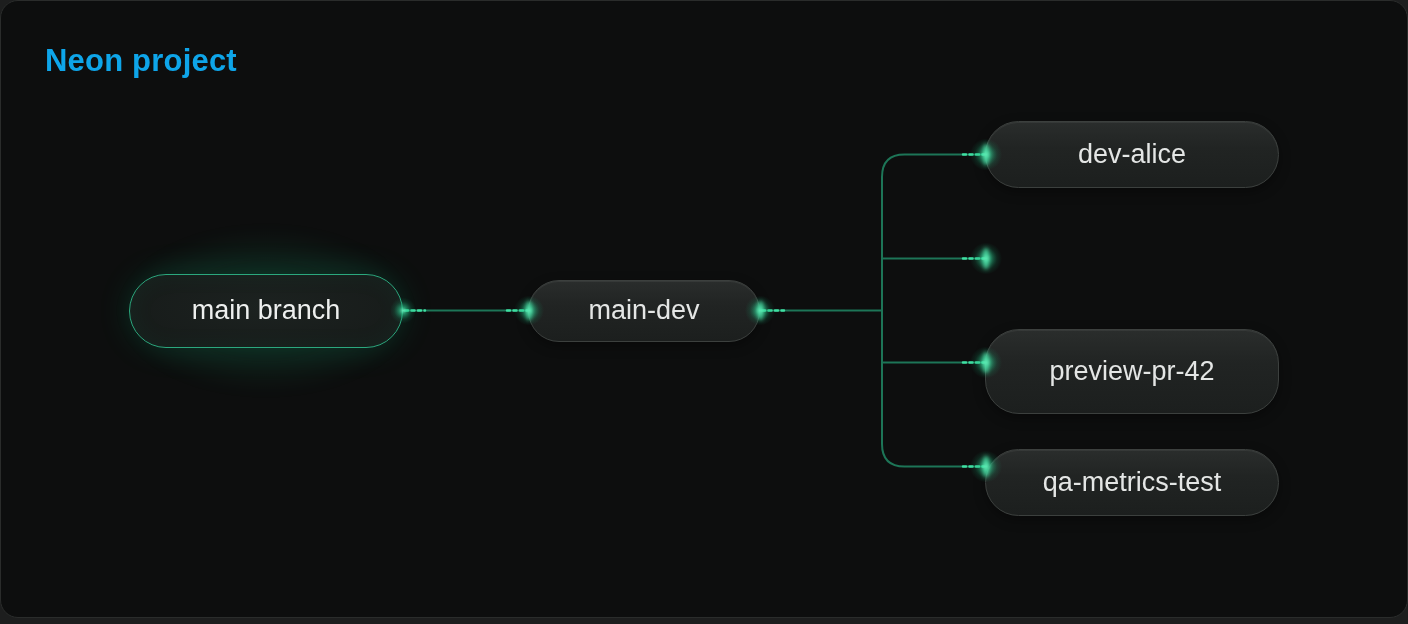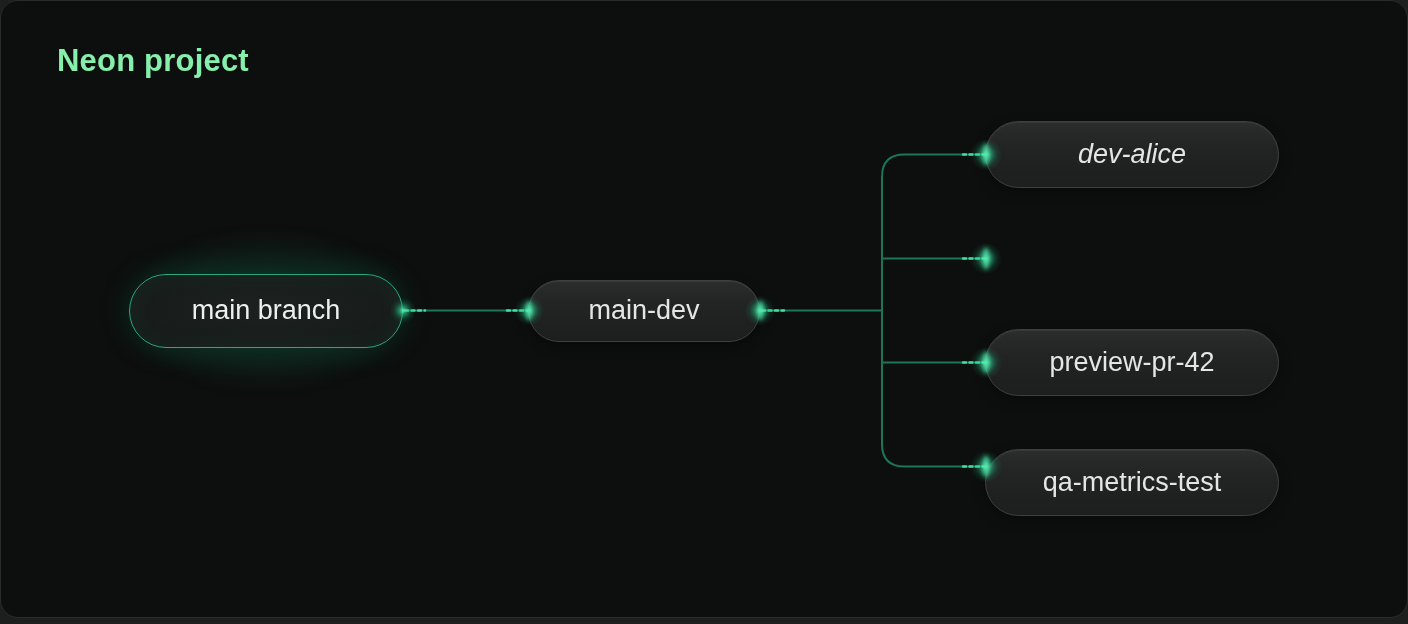--- a/index.html
+++ b/index.html
@@ -12,25 +12,25 @@
   .card {
     position: absolute;
     left: 0; top: 0;
     width: 1408px; height: 618px;
     background: #0d0e0e;
     border: 1px solid #2a2c2b;
     border-radius: 18px;
   }
   .card-title {
     position: absolute;
-    left: 56px; top: 42px;
+    left: 44px; top: 42px;
     font-size: 31px;
     font-weight: 600;
     letter-spacing: 0.2px;
-    color: #86efac;
+    color: #0ea5e9;
   }
   .diagram { position: absolute; inset: 0; }
 
   
   .root-glow {
     position: absolute;
     left: 75px; top: 202px;
     width: 380px; height: 215px;
     background: radial-gradient(closest-side,
       rgba(35, 196, 134, 0.17) 0%,
@@ -57,23 +57,23 @@
   }
   .node.root {
     border: 1px solid #2ba87e;
     background: radial-gradient(120% 150% at 50% 45%, #1c2220 0%, #141716 75%);
     box-shadow: 0 0 34px rgba(0, 229, 153, 0.14), inset 0 0 26px rgba(0, 229, 153, 0.05);
     color: #eef0ef;
   }
 
   #node-main-branch   { left: 128px; top: 272.5px; width: 274px; height: 74px; border-radius: 37px; }
   #node-main-dev      { left: 527px; top: 278.5px; width: 232px; height: 62px; border-radius: 31px; }
-  #node-dev-alice     { left: 984px; top: 120px;   width: 294px; height: 67px; border-radius: 34px; font-style: italic; }
+  #node-dev-alice     { left: 984px; top: 120px;   width: 294px; height: 67px; border-radius: 34px; }
   #node-dev-bob       { left: 984px; top: 224px;   width: 294px; height: 67px; border-radius: 34px; }
-  #node-preview-pr-42 { left: 984px; top: 328px;   width: 294px; height: 67px; border-radius: 34px; align-items: center; }
+  #node-preview-pr-42 { left: 984px; top: 328px;   width: 294px; height: 85px; border-radius: 34px; align-items: center; }
   #node-qa-metrics    { left: 984px; top: 448px;   width: 294px; height: 67px; border-radius: 34px; }
 
   svg.connectors {
     position: absolute;
     inset: 0;
     width: 1408px; height: 624px;
     pointer-events: none;
   }
 </style>
 </head>

